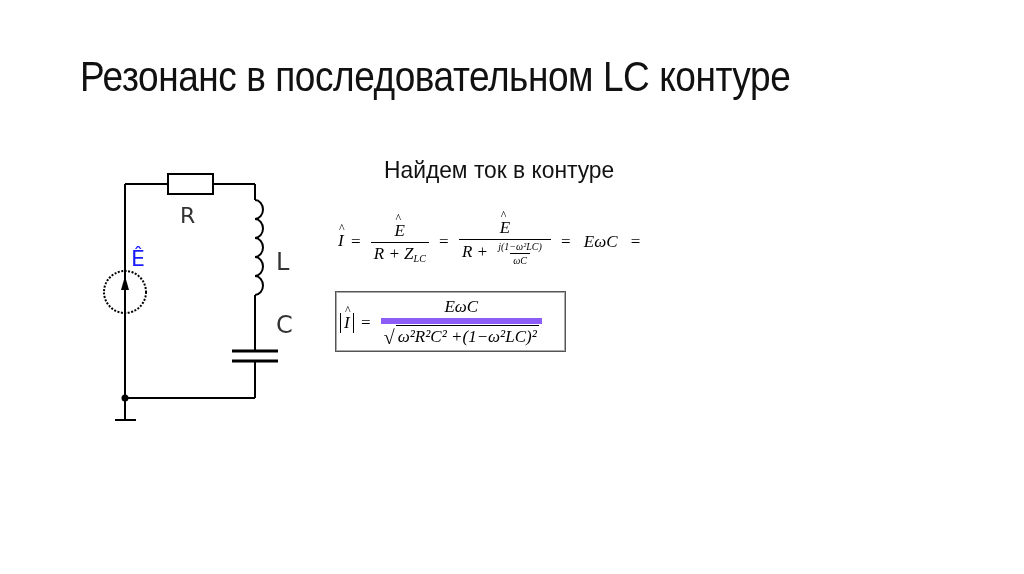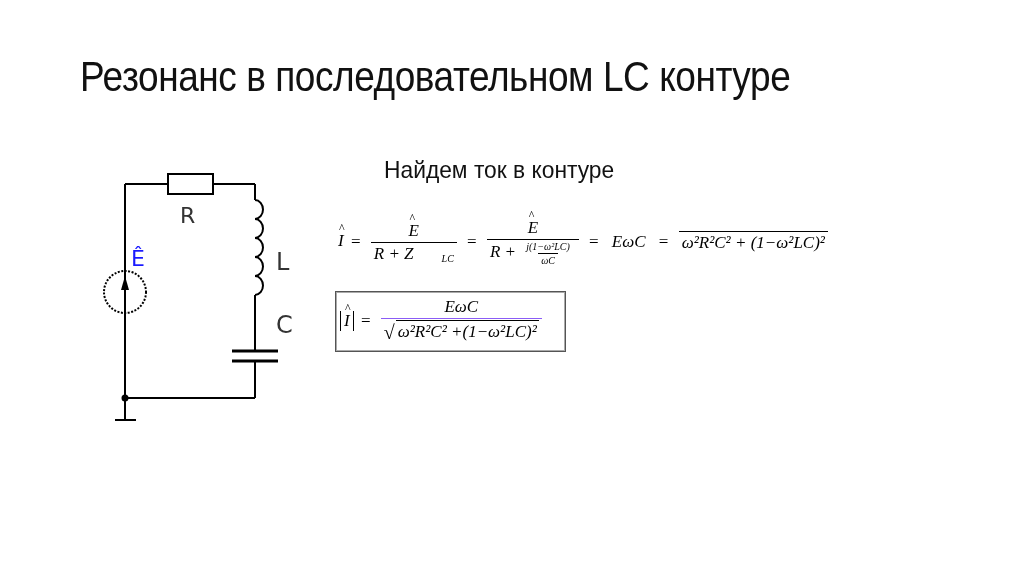--- a/index.html
+++ b/index.html
@@ -19,21 +19,21 @@
     transform: scaleX(0.95); transform-origin: left top;
   }
   .circuit { position: absolute; left: 0; top: 0; }
   .math { font-family: "Liberation Serif", serif; font-style: italic; }
   .eq { position: absolute; white-space: nowrap; font-family: "Liberation Serif", serif; font-size: 17px; }
   .frac { display: inline-flex; flex-direction: column; align-items: center; vertical-align: middle; margin: 0 3px; }
   .frac .num { padding: 0 3px 1px; }
   .frac .den { padding: 1px 3px 0; border-top: 1px solid #000; }
   .frac.small { font-size: 10px; align-items: center; }
   .op { display: inline-block; margin: 0 3px; font-style: normal; vertical-align: middle; }
-  sub { font-size: 10px; vertical-align: -3px; margin-left: 28px; }
+  sub { font-size: 10px; vertical-align: -3px; }
   .boxed {
     position: absolute; left: 335px; top: 291px; width: 229px; height: 59px;
     border: 1px solid #555; box-shadow: inset 0 0 0 1px #aaa;
   }
   .abs { display: inline-block; border-left: 1px solid #000; border-right: 1px solid #000; padding: 0 3px; vertical-align: middle; }
   .sqrt { display: inline-block; border-top: 1px solid #000; padding: 1px 2px 0; margin-left: 1px; }
   .hat { position: relative; display: inline-block; }
   .hat::before { content: "^"; position: absolute; top: -10px; left: 1px; font-size: 12px; font-style: normal; }
 </style>
 </head>
@@ -92,27 +92,26 @@
         <span class="den">ωC</span>
       </span>
     </span>
   </span>
   <span class="op">=</span>
   <span class="frac math">
     <span class="num">EωC</span>
   </span>
   <span class="op">=</span>
   <span class="frac math">
-    <span class="den">ω²R²C² + (1−ω²LC)²</span>
   </span>
 </div>
 
 <div class="boxed"></div>
 <div class="eq" style="left:340px; top:297px;">
   <span class="abs math"><span class="hat">I</span></span>
   <span class="op">=</span>
   <span class="frac math">
     <span class="num">EωC</span>
-    <span class="den" style="border-top:1px solid #8b5cf6;">
+    <span class="den" style="border-top:6px solid #8b5cf6;">
       <span style="font-style:normal;font-size:20px;vertical-align:-2px;">√</span><span class="sqrt">ω²R²C² +(1−ω²LC)²</span>
     </span>
   </span>
 </div>
 
 </body></html>

